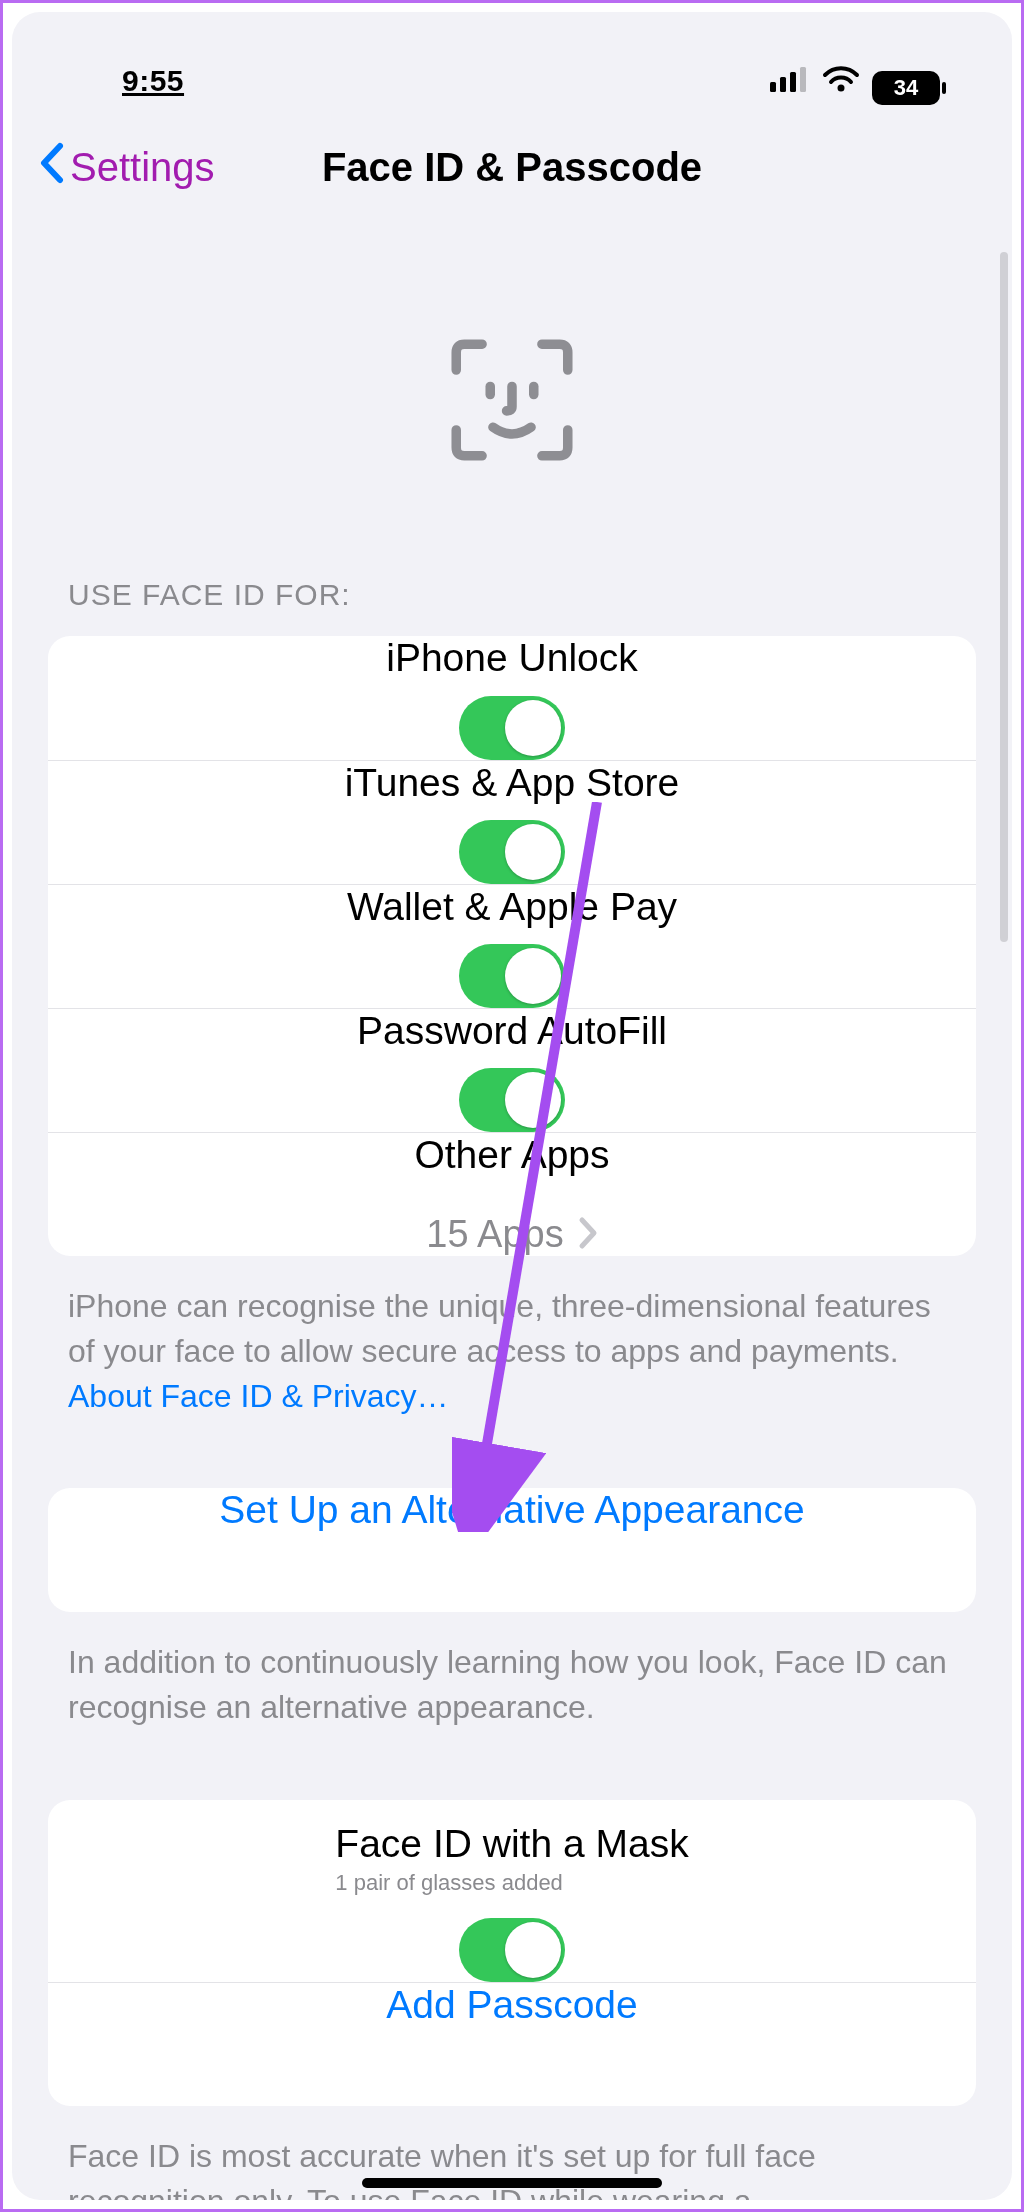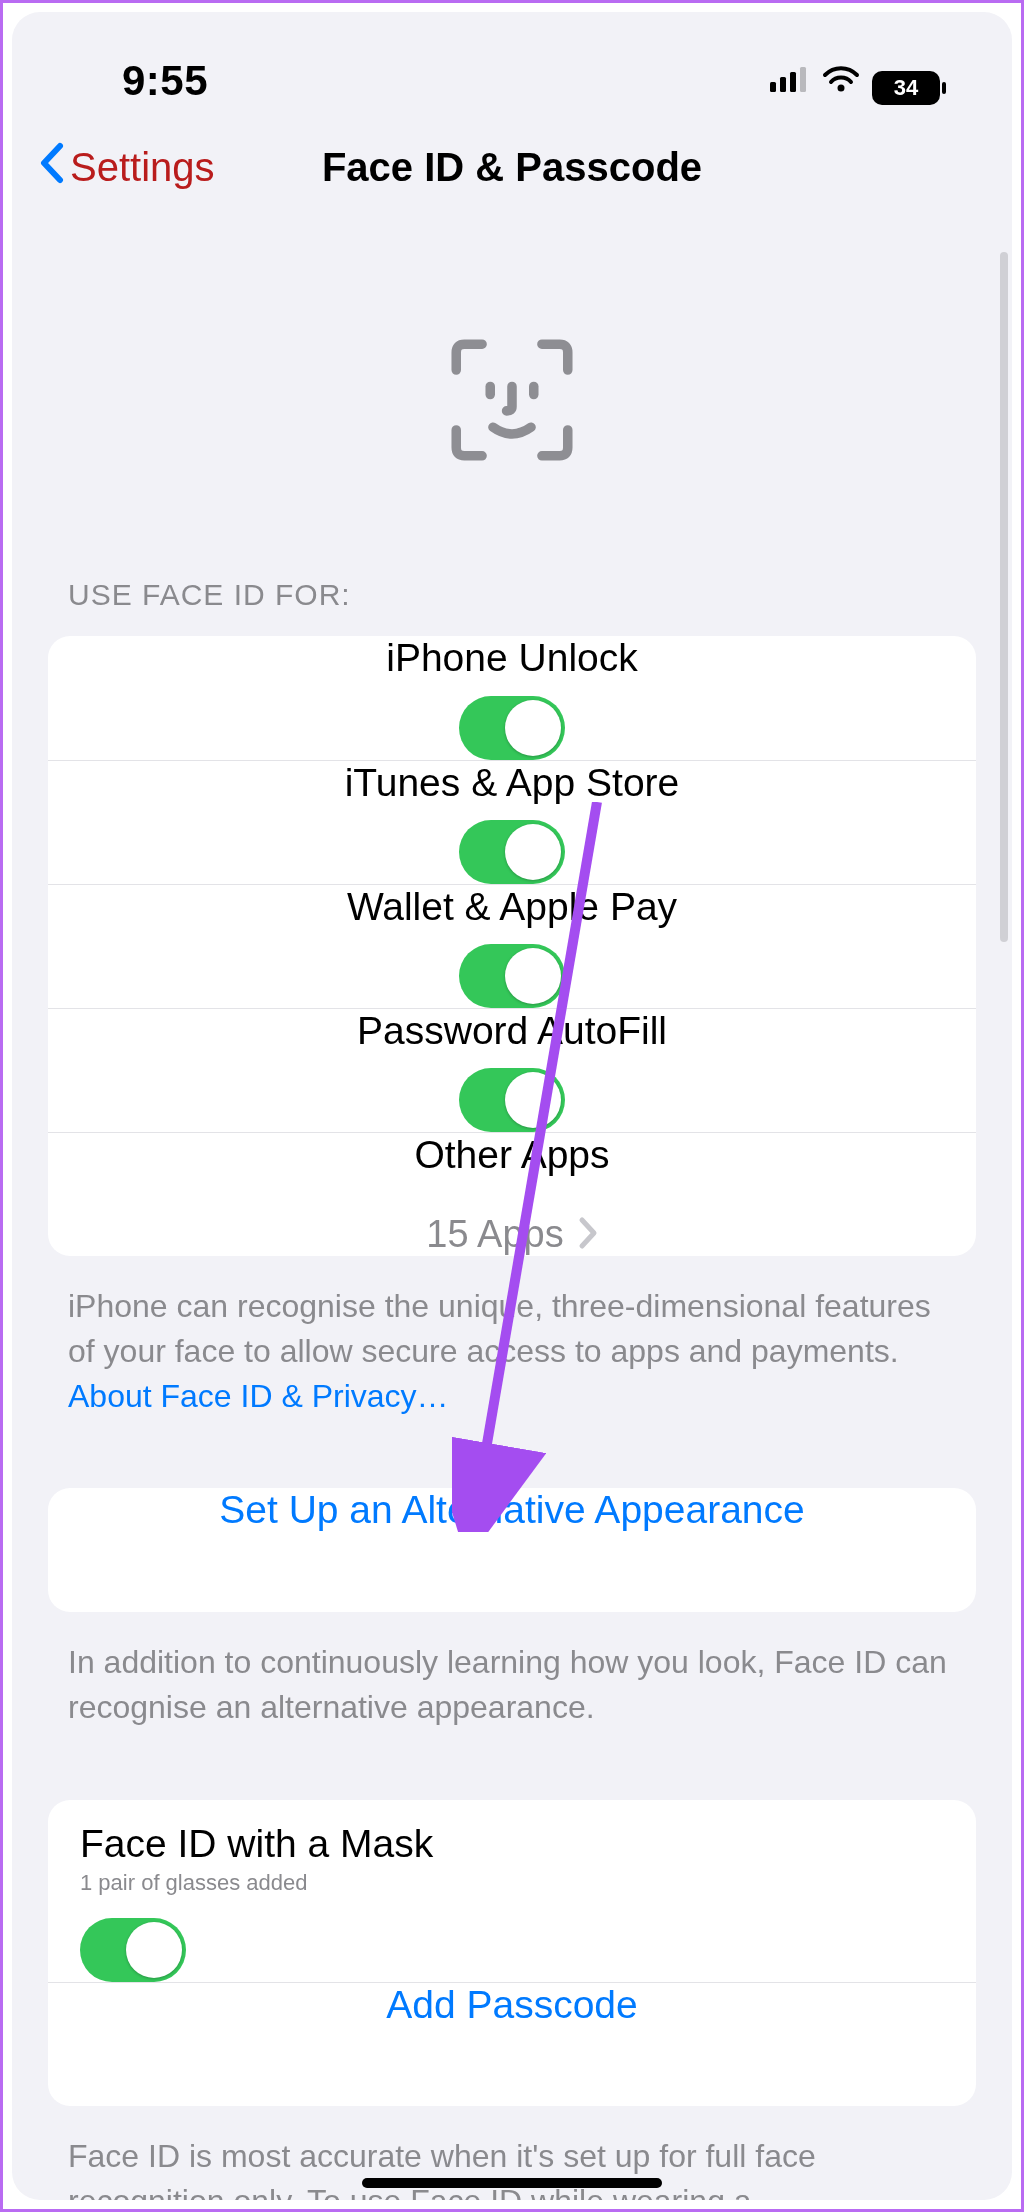--- a/index.html
+++ b/index.html
@@ -37,23 +37,24 @@
   }
   
   .status-bar {
     display: flex;
     justify-content: space-between;
     align-items: center;
     padding: 28px 72px 0 110px;
     height: 110px;
   }
   .status-time {
-    font-size: 42px;
+    font-size: 30px;
     font-weight: 700;
     letter-spacing: 0.5px;
+    text-decoration: underline;
   }
   .status-right {
     display: flex; align-items: center; gap: 12px;
   }
   .battery-pill {
     width: 68px; height: 34px;
     background: #000; color: #fff;
     border-radius: 10px;
     display: flex; align-items: center; justify-content: center;
     font-size: 22px; font-weight: 700;
@@ -65,21 +66,21 @@
     width:4px; height:12px; background:#000; border-radius:2px;
   }
   
   .nav {
     display: flex; align-items: center;
     height: 90px; padding: 0 26px;
     position: relative;
   }
   .nav-back {
     display: flex; align-items: center; gap: 4px;
-    color: #b91c1c; font-size: 40px;
+    color: #a21caf; font-size: 40px;
   }
   .nav-title {
     position: absolute; left: 50%; transform: translateX(-50%);
     font-size: 40px; font-weight: 700;
   }
   
   .faceid-glyph {
     display: flex; justify-content: center;
     padding: 120px 0 40px;
   }
@@ -235,21 +236,21 @@
 
   <div class="group" style="margin-top:70px">
     <div class="row">
       <span class="row-label-blue">Set Up an Alternative Appearance</span>
     </div>
   </div>
 
   <div class="footer-text">In addition to continuously learning how you look, Face ID can recognise an alternative appearance.</div>
 
   <div class="group" style="margin-top:70px">
-    <div class="row" style="align-items:flex-start">
+    <div class="row" style="align-items:center">
       <div class="row-stack">
         <span class="row-label">Face ID with a Mask</span>
         <span class="row-sub">1 pair of glasses added</span>
       </div>
       <span class="toggle"></span>
     </div>
     <div class="row">
       <span class="row-label-blue">Add Passcode</span>
     </div>
   </div>

